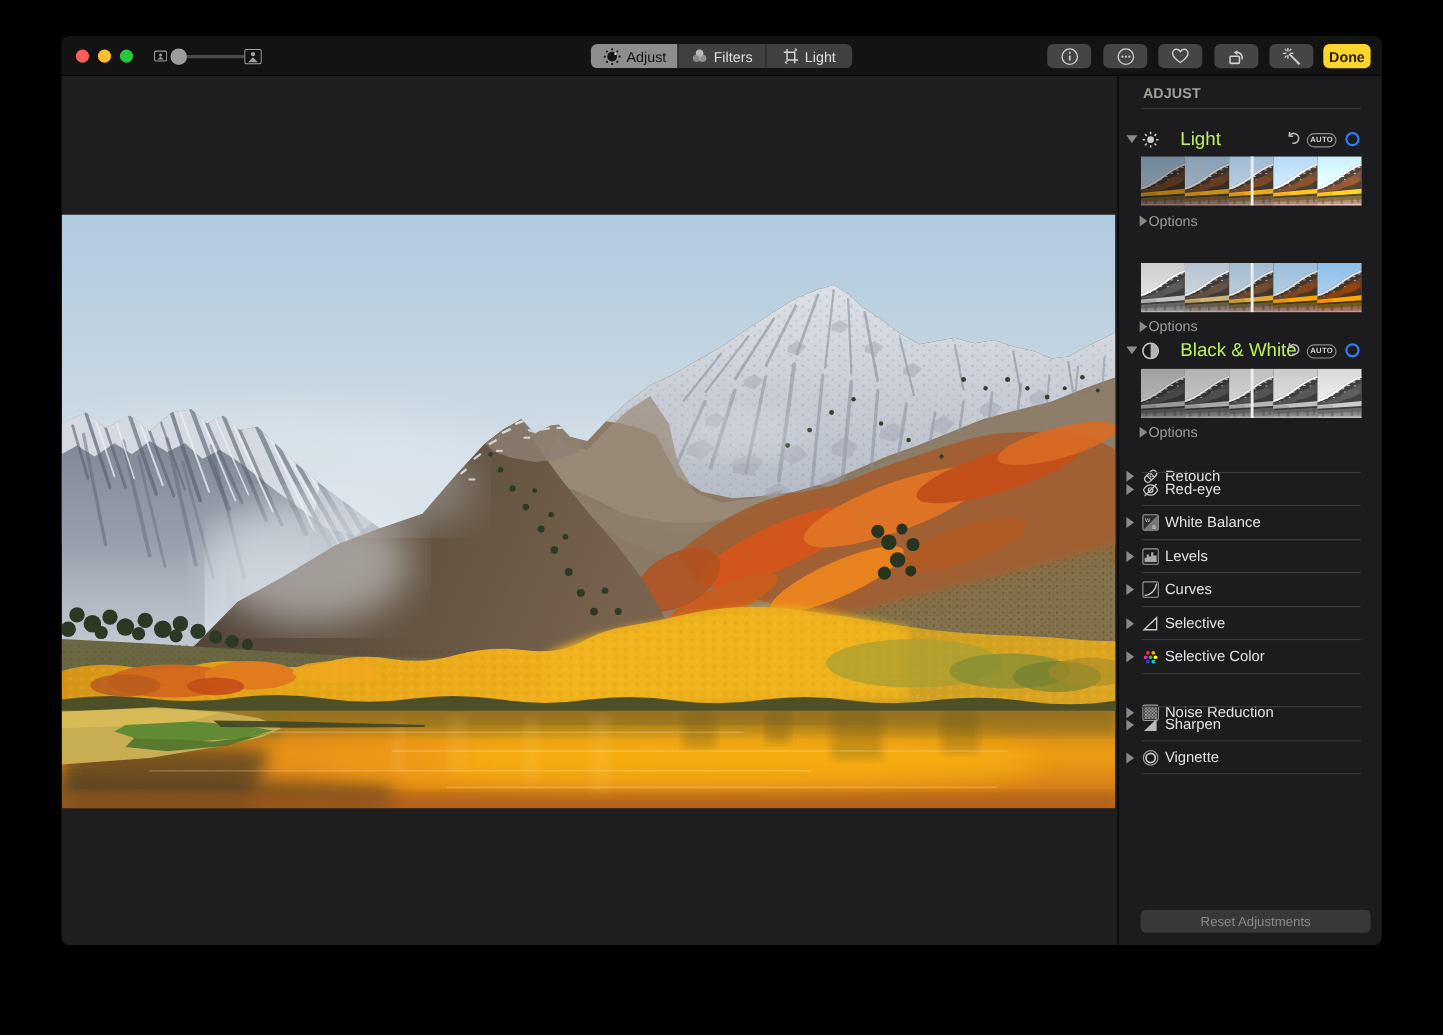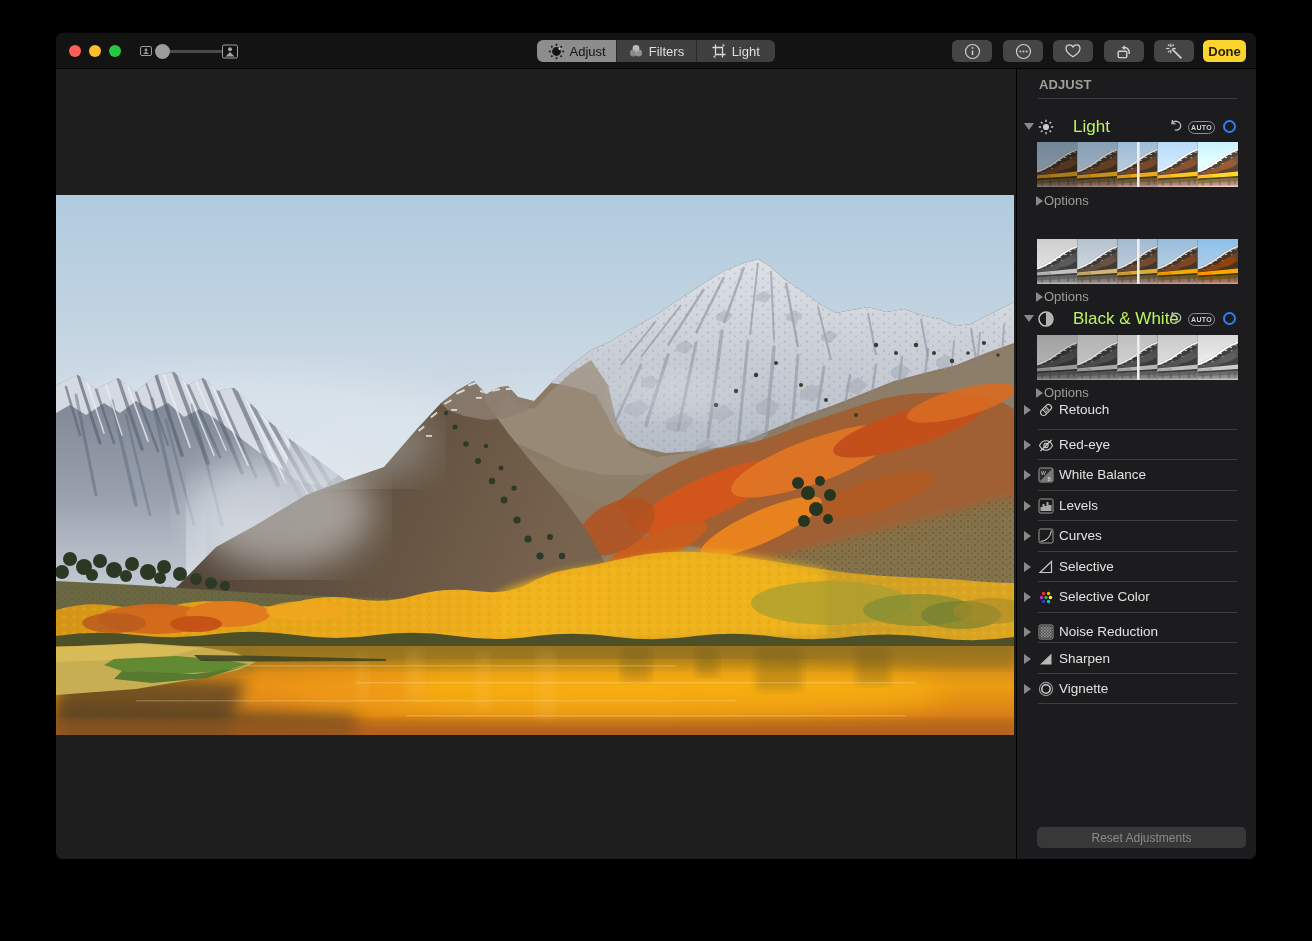--- a/index.html
+++ b/index.html
@@ -581,21 +581,21 @@
             <use href="#mini" transform="translate(160.8,0)"></use>
           </g>
         <rect x="100" y="0" width="2.6" height="45" fill="#ededed"></rect>
       </svg>
     </div>
     <div class="row" style="top:314px">
         <div class="tri trir" style="left:18.5px;top:5px"></div>
         <div class="opt" style="top:2px">Options</div>
       </div>
     
-    <div class="row" style="top:331px">
+    <div class="row" style="top:354px">
         <div class="tri trir" style="left:7px;top:5px"></div>
       <svg class="ricon" viewBox="0 0 16 16" fill="none" stroke="#c9c9c9">
           <g transform="rotate(-45 8 8)">
             <rect x="1.5" y="5" width="13" height="6" rx="3" stroke-width="1.2"></rect>
             <path d="M6 5 V11 M10 5 V11" stroke-width="1"></path>
             <g fill="#c9c9c9" stroke="none">
               <circle cx="7.2" cy="6.8" r=".55"></circle>
               <circle cx="8.8" cy="6.8" r=".55"></circle>
               <circle cx="8" cy="8" r=".55"></circle>
               <circle cx="7.2" cy="9.2" r=".55"></circle>
@@ -660,21 +660,21 @@
           <circle cx="10.5" cy="4.5" r="1.7" fill="#fa0"></circle>
           <circle cx="3.5" cy="8.5" r="1.7" fill="#c3c"></circle>
           <circle cx="8" cy="8.5" r="1.7" fill="#3b3"></circle>
           <circle cx="12.5" cy="8.5" r="1.7" fill="#ff2"></circle>
           <circle cx="5.5" cy="12.5" r="1.7" fill="#24c"></circle>
           <circle cx="10.5" cy="12.5" r="1.7" fill="#2bc"></circle>
         </svg>
       <div class="rowt">Selective Color</div>
       </div>
     <div class="hr" style="top:542.5px"></div>
-    <div class="row" style="top:553px">
+    <div class="row" style="top:569px">
         <div class="tri trir" style="left:7px;top:5px"></div>
       <svg class="ricon" viewBox="0 0 16 16">
           <rect x="1" y="1" width="14" height="14" rx="1.5" fill="none" stroke="#9a9a9a"></rect>
           <rect x="2.2" y="2.2" width="11.6" height="11.6" fill="url(#noisep)"></rect>
         </svg>
       <div class="rowt">Noise Reduction</div>
       </div>
     <div class="hr" style="top:573px"></div>
     <div class="row" style="top:580px">
         <div class="tri trir" style="left:7px;top:5px"></div>

